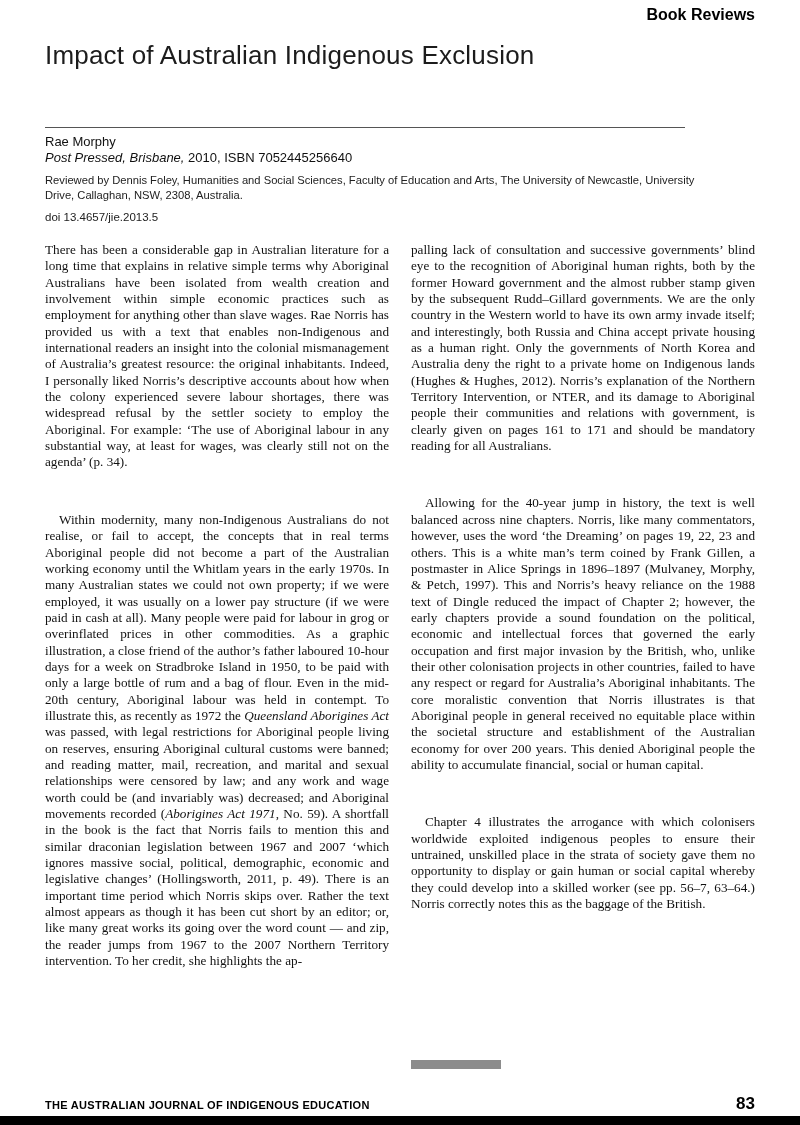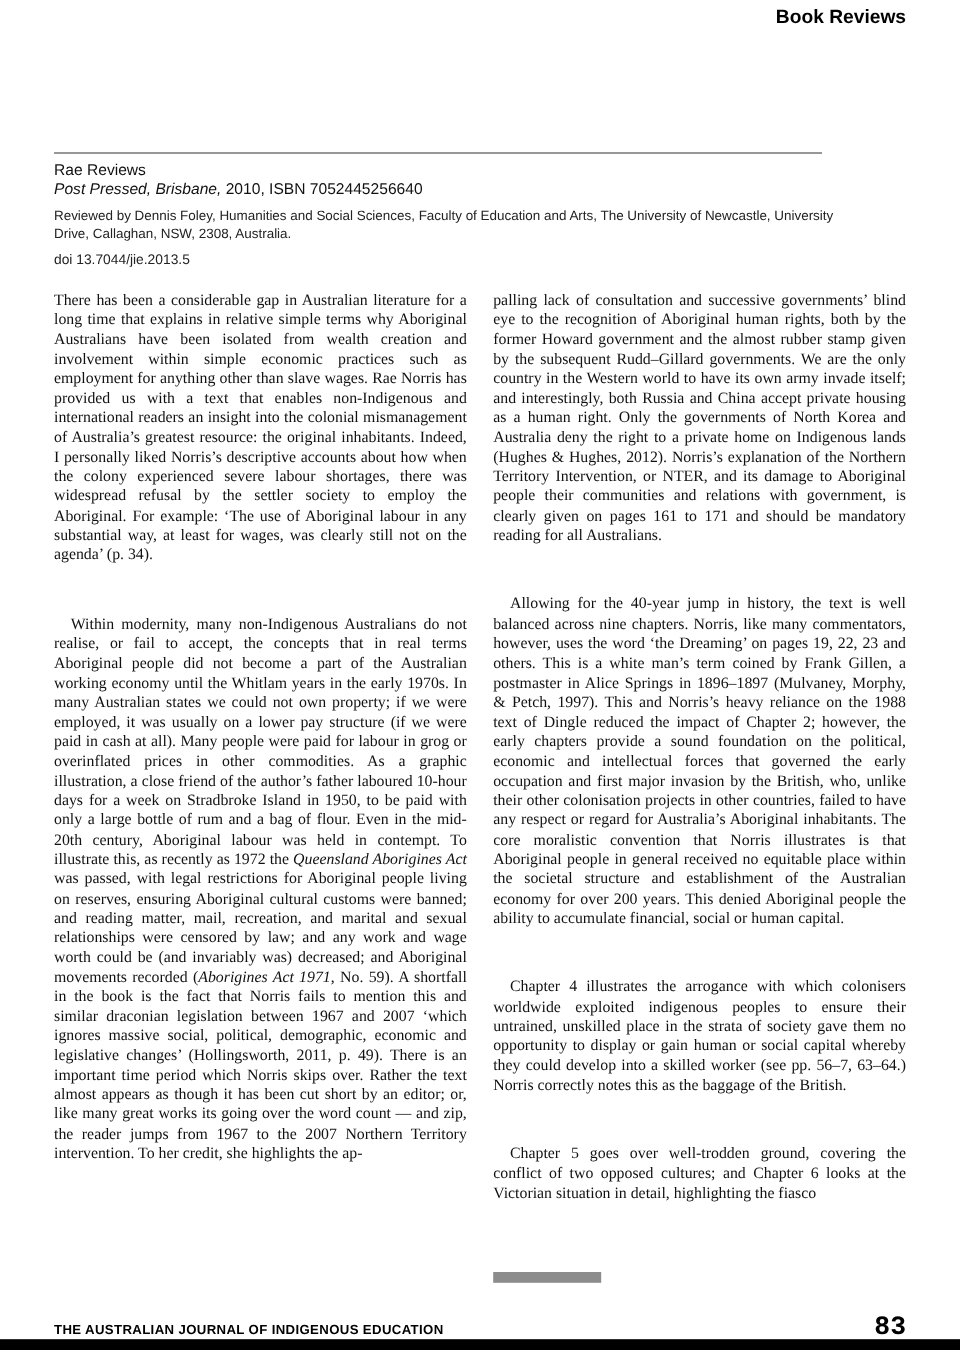--- a/index.html
+++ b/index.html
@@ -99,61 +99,61 @@
     width: 710px;
     display: flex;
     justify-content: space-between;
     align-items: baseline;
     font-family: "Liberation Sans", sans-serif;
     font-weight: 700;
     color: #000;
     gap: 18px;
   }
   .footer .journal { font-size: 11px; letter-spacing: 0.3px; }
-  .footer .pagenum { font-size: 22px; font-family: Liberation Mono, monospace; }
+  .footer .pagenum { font-size: 17px; }
   .footer-bar {
     position: absolute;
     left: 0;
     bottom: 0;
     width: 800px;
     height: 9px;
     background: #000;
   }
 </style>
 </head>
 <body>
 
 <div class="page">
 
   <div class="running-head">Book Reviews</div>
 
   <h1 class="title">
+    <span>Impact of Australian Indigenous Exclusion</span>
   </h1>
 
   <hr class="title-rule">
 
   <div class="meta">
-    <div class="author">Rae Reviews</div>
+    <div class="author">Rae Morphy</div>
     <div class="imprint">
       <em>Post Pressed, Brisbane,</em><span> 2010, ISBN 7052445256640</span>
     </div>
     <div class="reviewer">Reviewed by Dennis Foley, Humanities and Social Sciences, Faculty of Education and Arts, The University of Newcastle, University Drive, Callaghan, NSW, 2308, Australia.</div>
-    <div class="doi">doi 13.7044/jie.2013.5</div>
+    <div class="doi">doi 13.4657/jie.2013.5</div>
   </div>
 
   <div class="body-columns">
     <div class="col">
         <p class="para"><span>There has been a considerable gap in Australian literature for a long time that explains in relative simple terms why Aboriginal Australians have been isolated from wealth creation and involvement within simple economic practices such as employment for anything other than slave wages. Rae Norris has provided us with a text that enables non-Indigenous and international readers an insight into the colonial mismanagement of Australia’s greatest resource: the original inhabitants. Indeed, I personally liked Norris’s descriptive accounts about how when the colony experienced severe labour shortages, there was widespread refusal by the settler society to employ the Aboriginal. For example: ‘The use of Aboriginal labour in any substantial way, at least for wages, was clearly still not on the agenda’ (p. 34).</span></p>
         <p class="para indent"><span>Within modernity, many non-Indigenous Australians do not realise, or fail to accept, the concepts that in real terms Aboriginal people did not become a part of the Australian working economy until the Whitlam years in the early 1970s. In many Australian states we could not own property; if we were employed, it was usually on a lower pay structure (if we were paid in cash at all). Many people were paid for labour in grog or overinflated prices in other commodities. As a graphic illustration, a close friend of the author’s father laboured 10-hour days for a week on Stradbroke Island in 1950, to be paid with only a large bottle of rum and a bag of flour. Even in the mid-20th century, Aboriginal labour was held in contempt. To illustrate this, as recently as 1972 the </span><em>Queensland Aborigines Act</em><span> was passed, with legal restrictions for Aboriginal people living on reserves, ensuring Aboriginal cultural customs were banned; and reading matter, mail, recreation, and marital and sexual relationships were censored by law; and any work and wage worth could be (and invariably was) decreased; and Aboriginal movements recorded (</span><em>Aborigines Act 1971</em><span>, No. 59). A shortfall in the book is the fact that Norris fails to mention this and similar draconian legislation between 1967 and 2007 ‘which ignores massive social, political, demographic, economic and legislative changes’ (Hollingsworth, 2011, p. 49). There is an important time period which Norris skips over. Rather the text almost appears as though it has been cut short by an editor; or, like many great works its going over the word count — and zip, the reader jumps from 1967 to the 2007 Northern Territory intervention. To her credit, she highlights the ap-</span></p>
       </div>
     <div class="col">
         <p class="para"><span>palling lack of consultation and successive governments’ blind eye to the recognition of Aboriginal human rights, both by the former Howard government and the almost rubber stamp given by the subsequent Rudd–Gillard governments. We are the only country in the Western world to have its own army invade itself; and interestingly, both Russia and China accept private housing as a human right. Only the governments of North Korea and Australia deny the right to a private home on Indigenous lands (Hughes &amp; Hughes, 2012). Norris’s explanation of the Northern Territory Intervention, or NTER, and its damage to Aboriginal people their communities and relations with government, is clearly given on pages 161 to 171 and should be mandatory reading for all Australians.</span></p>
         <p class="para indent"><span>Allowing for the 40-year jump in history, the text is well balanced across nine chapters. Norris, like many commentators, however, uses the word ‘the Dreaming’ on pages 19, 22, 23 and others. This is a white man’s term coined by Frank Gillen, a postmaster in Alice Springs in 1896–1897 (Mulvaney, Morphy, &amp; Petch, 1997). This and Norris’s heavy reliance on the 1988 text of Dingle reduced the impact of Chapter 2; however, the early chapters provide a sound foundation on the political, economic and intellectual forces that governed the early occupation and first major invasion by the British, who, unlike their other colonisation projects in other countries, failed to have any respect or regard for Australia’s Aboriginal inhabitants. The core moralistic convention that Norris illustrates is that Aboriginal people in general received no equitable place within the societal structure and establishment of the Australian economy for over 200 years. This denied Aboriginal people the ability to accumulate financial, social or human capital.</span></p>
         <p class="para indent"><span>Chapter 4 illustrates the arrogance with which colonisers worldwide exploited indigenous peoples to ensure their untrained, unskilled place in the strata of society gave them no opportunity to display or gain human or social capital whereby they could develop into a skilled worker (see pp. 56–7, 63–64.) Norris correctly notes this as the baggage of the British.</span></p>
-        <p class="para indent"><span>Chapter 5 goes over well-trodden ground, covering the conflict of two opposed cultures; and Chapter 6 looks at the Victorian situation in detail, highlighting the fiasco</span></p>
       </div>
   </div>
 
   <div class="end-bar" style="background: rgb(140, 140, 140);"></div>
 
   <div class="footer">
     <span class="journal">THE AUSTRALIAN JOURNAL OF INDIGENOUS EDUCATION</span>
     <span class="pagenum">83</span>
   </div>
 

